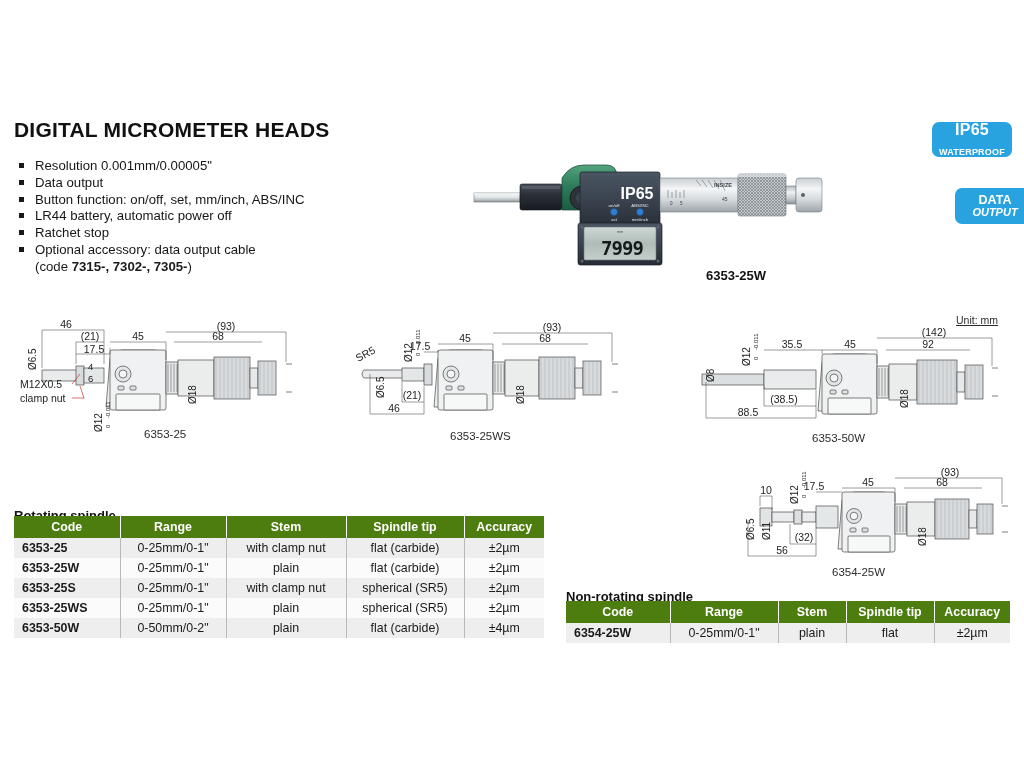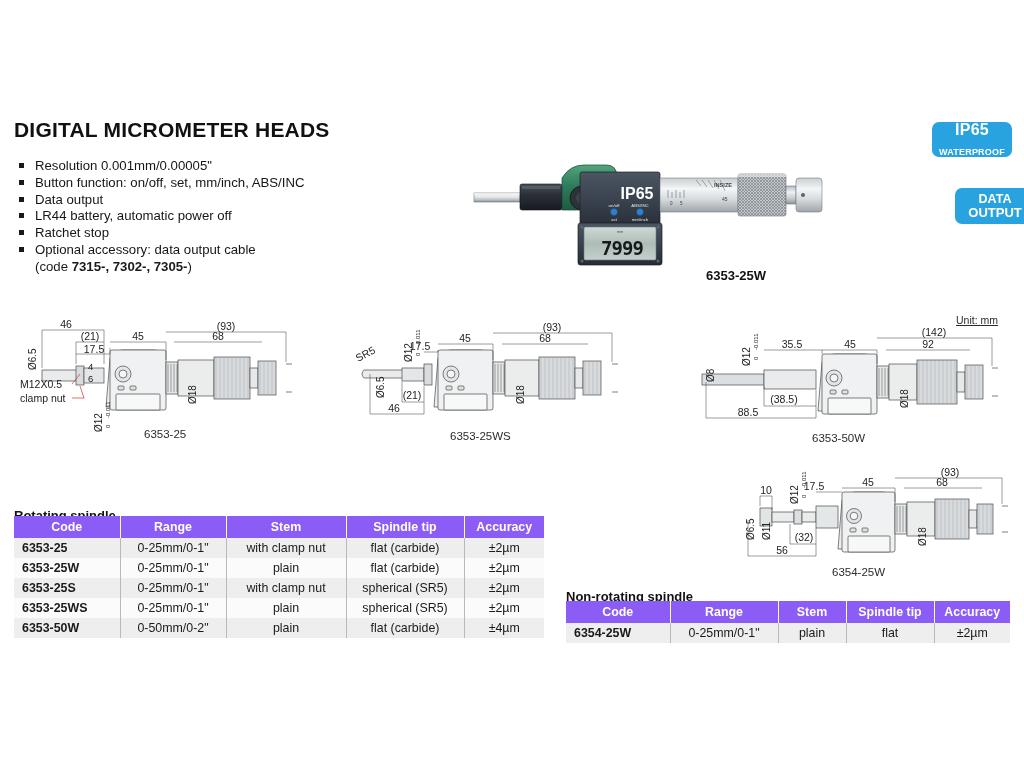--- a/index.html
+++ b/index.html
@@ -33,21 +33,21 @@
     position:absolute; background:#29a3e0; color:#fff;
     border-radius:7px; text-align:center; font-weight:bold;
     display:flex; flex-direction:column; justify-content:center; align-items:center;
     line-height:1.02;
   }
   #badge-ip65 { left:932px; top:122px; width:80px; height:35px; }
   #badge-ip65 .l1 { font-size:16px; letter-spacing:.3px; }
   #badge-ip65 .l2 { font-size:9px; letter-spacing:.2px; margin-top:9px; }
   #badge-data { left:955px; top:188px; width:80px; height:36px; }
   #badge-data .l1 { font-size:12.5px; }
-  #badge-data .l2 { font-size:13px; }
+  #badge-data .l2 { font-size:11px;font-style:italic; }
 
   
   #photo { position:absolute; left:470px; top:160px; width:360px; height:110px; }
   #photo-caption {
     position:absolute; left:706px; top:268px;
     font-size:13px; font-weight:bold; color:#111;
   }
 
   
   .drawing { position:absolute; }
@@ -58,21 +58,21 @@
     position:absolute; left:956px; top:314px; font-size:10.5px; color:#2b2b2b;text-decoration:underline;
   }
 
   
   .tbl-title { position:absolute; font-size:13px; font-weight:bold; color:#111; }
   table.spec {
     position:absolute; border-collapse:collapse; font-size:12.4px;
     background:#fff;
   }
   table.spec th {
-    background:#8b5cf6; color:#fff; font-weight:bold;
+    background:#4d7c0f; color:#fff; font-weight:bold;
     padding:4px 6px; text-align:center; border-right:1px solid #fff;
     white-space:nowrap;
   }
   table.spec th:last-child { border-right:none; }
   table.spec td {
     padding:3px 6px; text-align:center; color:#1a1a1a;
     border-right:1px solid #b9b9b9; white-space:nowrap;
   }
   table.spec td:last-child { border-right:none; }
   table.spec td.code { font-weight:bold; text-align:left; padding-left:8px; }
@@ -89,25 +89,25 @@
 
 <div id="page-title">DIGITAL MICROMETER HEADS</div>
 
 <div id="features">
   <div class="feat">
     <span class="sq"></span>
     <span>Resolution 0.001mm/0.00005"</span>
   </div>
   <div class="feat">
     <span class="sq"></span>
-    <span>Button function: on/off, set, mm/inch, ABS/INC</span>
+    <span>Data output</span>
   </div>
   <div class="feat">
     <span class="sq"></span>
-    <span>Data output</span>
+    <span>Button function: on/off, set, mm/inch, ABS/INC</span>
   </div>
   <div class="feat">
     <span class="sq"></span>
     <span>LR44 battery, automatic power off</span>
   </div>
   <div class="feat">
     <span class="sq"></span>
     <span>Ratchet stop</span>
   </div>
   <div class="feat">

